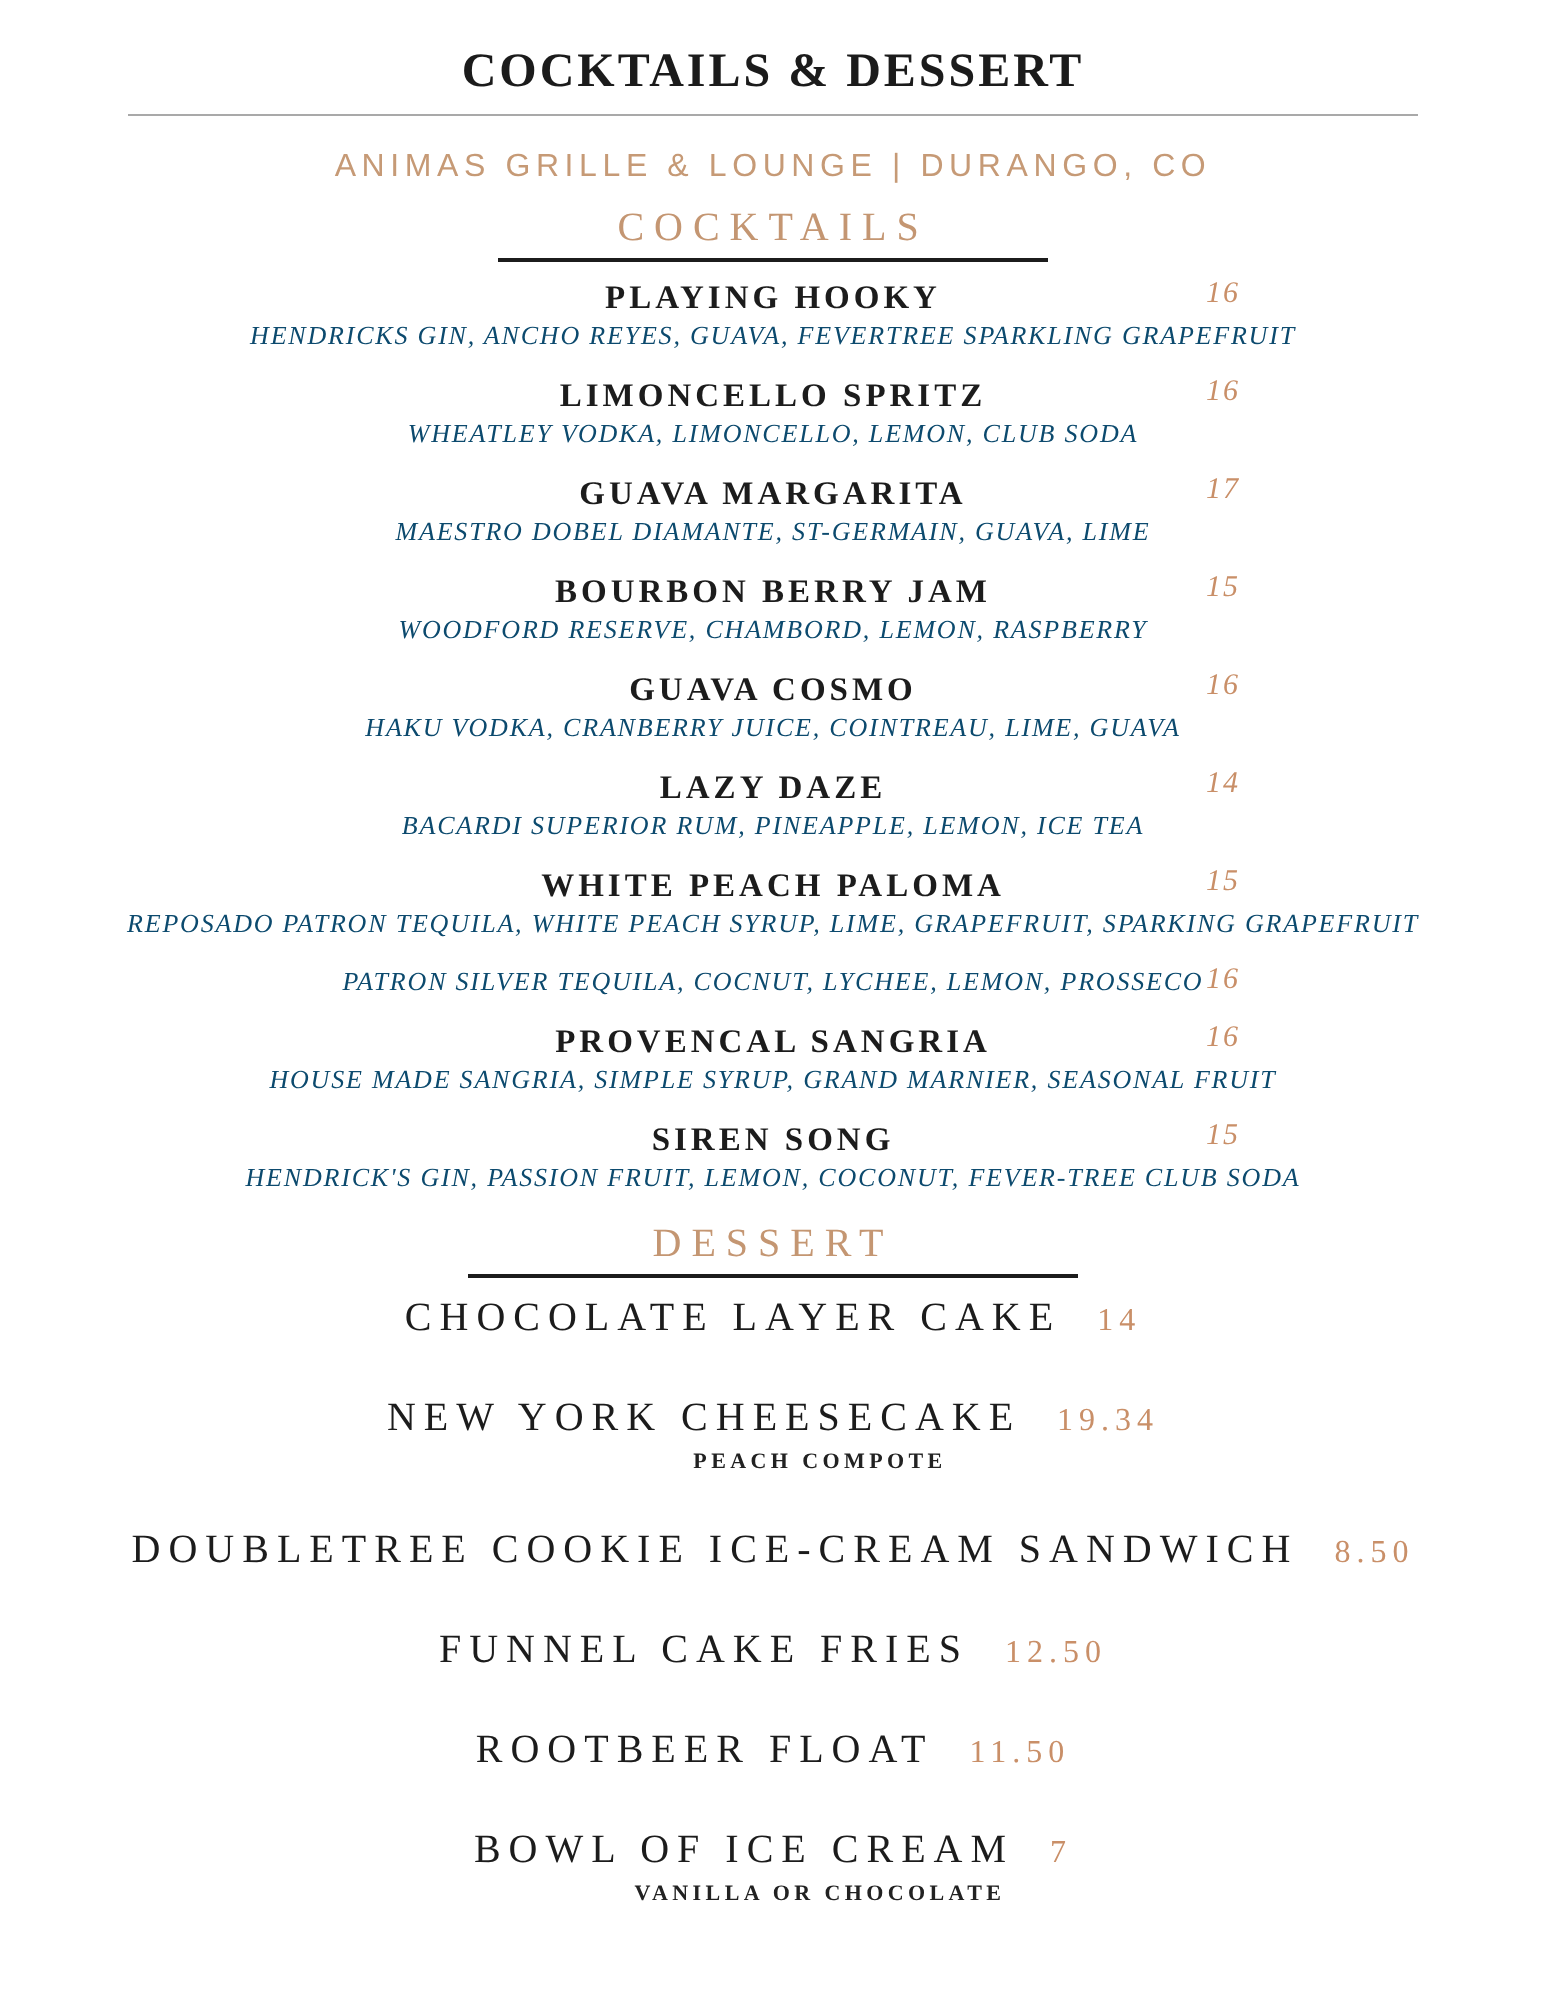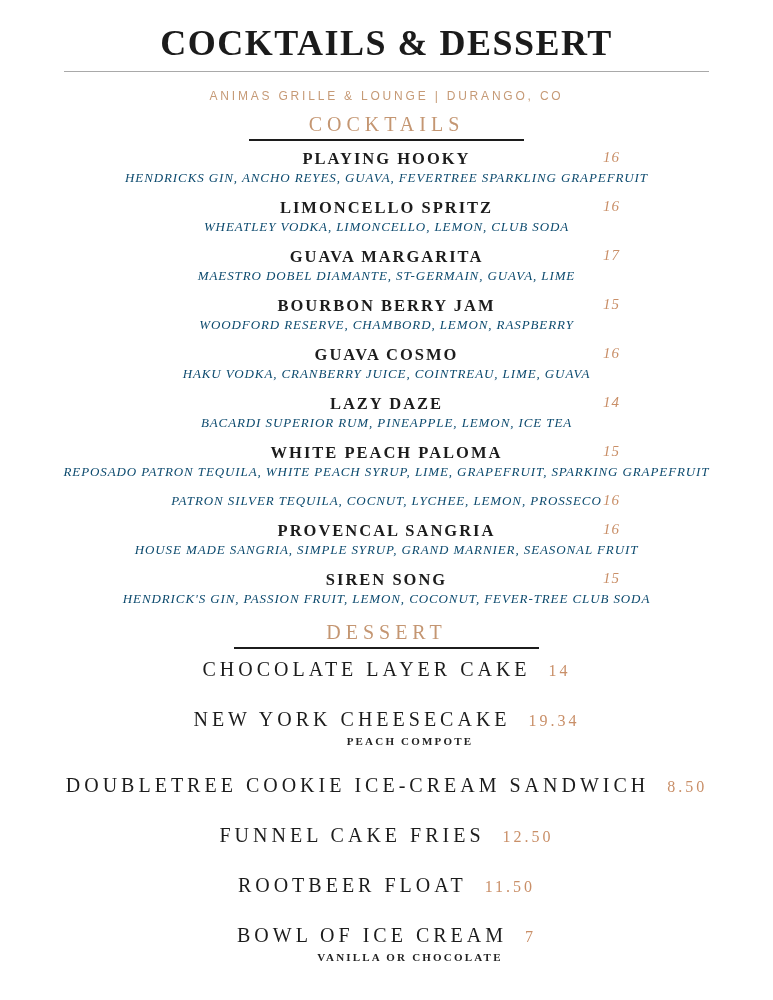--- a/index.html
+++ b/index.html
@@ -10,37 +10,37 @@
     height: 1000px;
     margin: 0 auto;
     background: #ffffff;
     font-family: "Liberation Serif", serif;
     color: #1e1e1e;
     overflow: hidden;
   }
   .page-title {
     margin-top: 22px;
     text-align: center;
-    font-size: 36px;
+    font-size: 24px;
     font-weight: 700;
     letter-spacing: 1.5px;
     color: #1b1b1b;
     line-height: 1.2;
   }
   .title-divider {
     width: 645px;
     margin: 6px auto 0;
     border: 0;
     border-top: 1.5px solid #a9a9a9;
   }
   .subtitle {
     margin-top: 17px;
     text-align: center;
     font-family: "Liberation Sans", sans-serif;
-    font-size: 12px;
+    font-size: 16px;
     letter-spacing: 2.8px;
     color: #c69a76;
   }
   .section-heading {
     margin-top: 8px;
     text-align: center;
     font-size: 20px;
     letter-spacing: 5px;
     color: #c49672;
     line-height: 26px;

